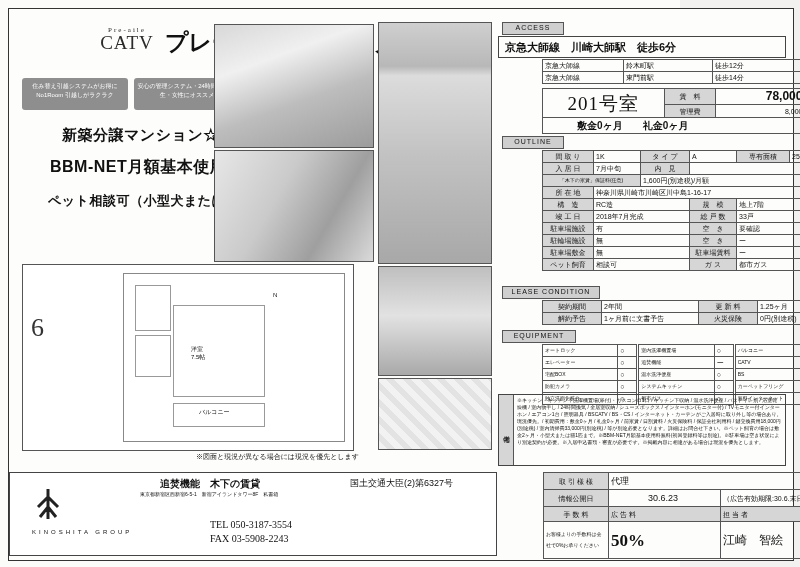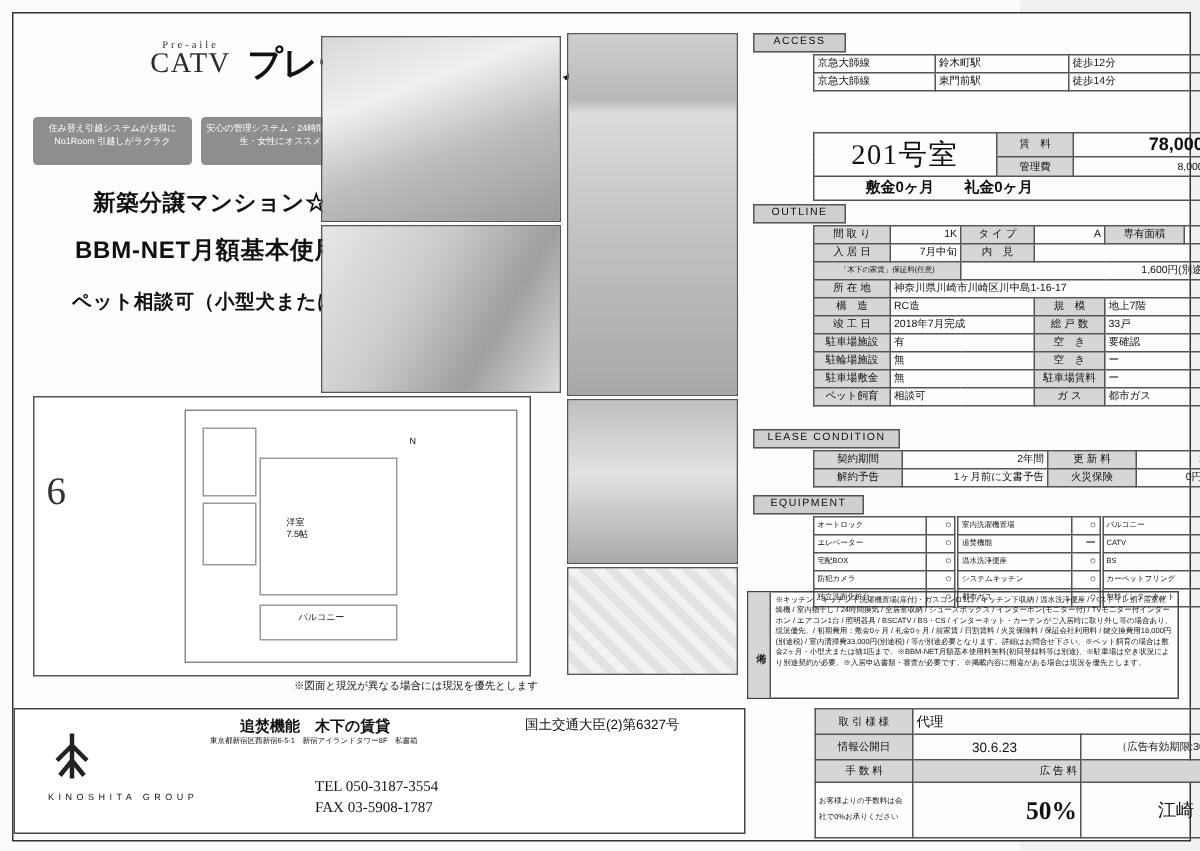--- a/index.html
+++ b/index.html
@@ -58,21 +58,21 @@
   .photo{position:absolute;border:1px solid #555;background:#d9d9d9;overflow:hidden;}
   .ph-grad{width:100%;height:100%;}
   
   .plan{position:absolute;left:22px;top:264px;width:330px;height:185px;border:1px solid #555;background:#fff;}
   .plan .roomno{position:absolute;left:8px;top:48px;font-size:26px;font-family:"Liberation Serif",serif;color:#333;}
   .note{position:absolute;left:196px;top:452px;font-size:7px;}
   
   table.t{border-collapse:collapse;width:100%;font-size:7px;margin-left:44px;}
   table.t td{border:1px solid #555;padding:0 2px;height:11px;line-height:11px;}
   .g{background:#d6d6d6;text-align:center;}
-  .c{text-align:right;}
+  .c{text-align:left;}
   .r{text-align:right;}
   .bigrent{font-size:12px;font-weight:bold;}
   .roomname{font-size:19px;font-family:"Liberation Serif",serif;letter-spacing:1px;}
   
   .footer{position:absolute;left:9px;top:472px;width:782px;height:86px;}
   .kbrand{font-family:"Liberation Serif",serif;font-size:19px;font-weight:bold;}
   .ksub{font-size:6px;letter-spacing:3px;}
   .tel{font-size:10px;font-family:"Liberation Serif",serif;}
   .pct{font-size:17px;font-weight:bold;font-family:"Liberation Serif",serif;}
   .nm{font-size:12px;font-family:Liberation Serif, serif;}
@@ -138,20 +138,23 @@
    <div style="position:absolute;left:150px;top:138px;width:90px;height:22px;border:1px solid #999;"></div>
    <div class="tiny" style="position:absolute;left:168px;top:80px;">洋室<br>7.5帖</div>
    <div class="tiny" style="position:absolute;left:176px;top:143px;">バルコニー</div>
    <div class="tiny" style="position:absolute;left:250px;top:26px;">N</div>
  </div>
 
  <div class="note">※図面と現況が異なる場合には現況を優先とします</div>
 
  <div class="box" style="left:498px;top:22px;width:288px;height:66px;">
    <div class="lbl" style="width:60px;margin-left:4px;">ACCESS</div>
+   <div class="bd" style="margin-top:1px;height:20px;">
+     <div style="font-size:11px;font-weight:bold;line-height:20px;padding-left:6px;">京急大師線　川崎大師駅　徒歩6分</div>
+   </div>
    <table class="t" style="margin-top:1px;">
      <tbody>
           <tr>
        <td style="width:76px;">京急大師線</td>
        <td style="width:84px;">鈴木町駅</td>
        <td>徒歩12分</td>
      </tr>
      <tr>
        <td>京急大師線</td>
        <td>東門前駅</td>
@@ -362,21 +365,21 @@
      <div style="position:absolute;left:150px;top:4px;font-size:10px;font-weight:bold;">追焚機能　木下の賃貸</div>
      <div class="xtiny" style="position:absolute;left:130px;top:18px;">東京都新宿区西新宿6-5-1　新宿アイランドタワー8F　私書箱</div>
      <div style="position:absolute;left:340px;top:4px;font-size:9px;">国土交通大臣(2)第6327号</div>
      <div style="position:absolute;left:22px;top:14px;width:32px;height:34px;">
        <svg viewBox="0 0 32 34" width="32" height="34">
          <path d="M16 2 L16 32 M16 10 L6 20 M16 10 L26 20 M16 20 L8 30 M16 20 L24 30" stroke="#222" stroke-width="3" fill="none"></path>
        </svg>
      </div>
      <div class="ksub" style="position:absolute;left:22px;top:56px;">KINOSHITA GROUP</div>
      <div class="tel" style="position:absolute;left:200px;top:46px;">TEL 050-3187-3554</div>
-     <div class="tel" style="position:absolute;left:200px;top:60px;">FAX 03-5908-1787</div>
+     <div class="tel" style="position:absolute;left:200px;top:60px;">FAX 03-5908-2243</div>
    </div>
 
    <div class="box" style="left:490px;top:0px;width:292px;height:84px;">
      <table class="t" style="height:84px;">
        <tbody>
             <tr>
          <td class="g" style="width:60px;height:16px;">取 引 様 様</td>
          <td colspan="3" style="font-size:9px;">代理</td>
        </tr>
        <tr>

